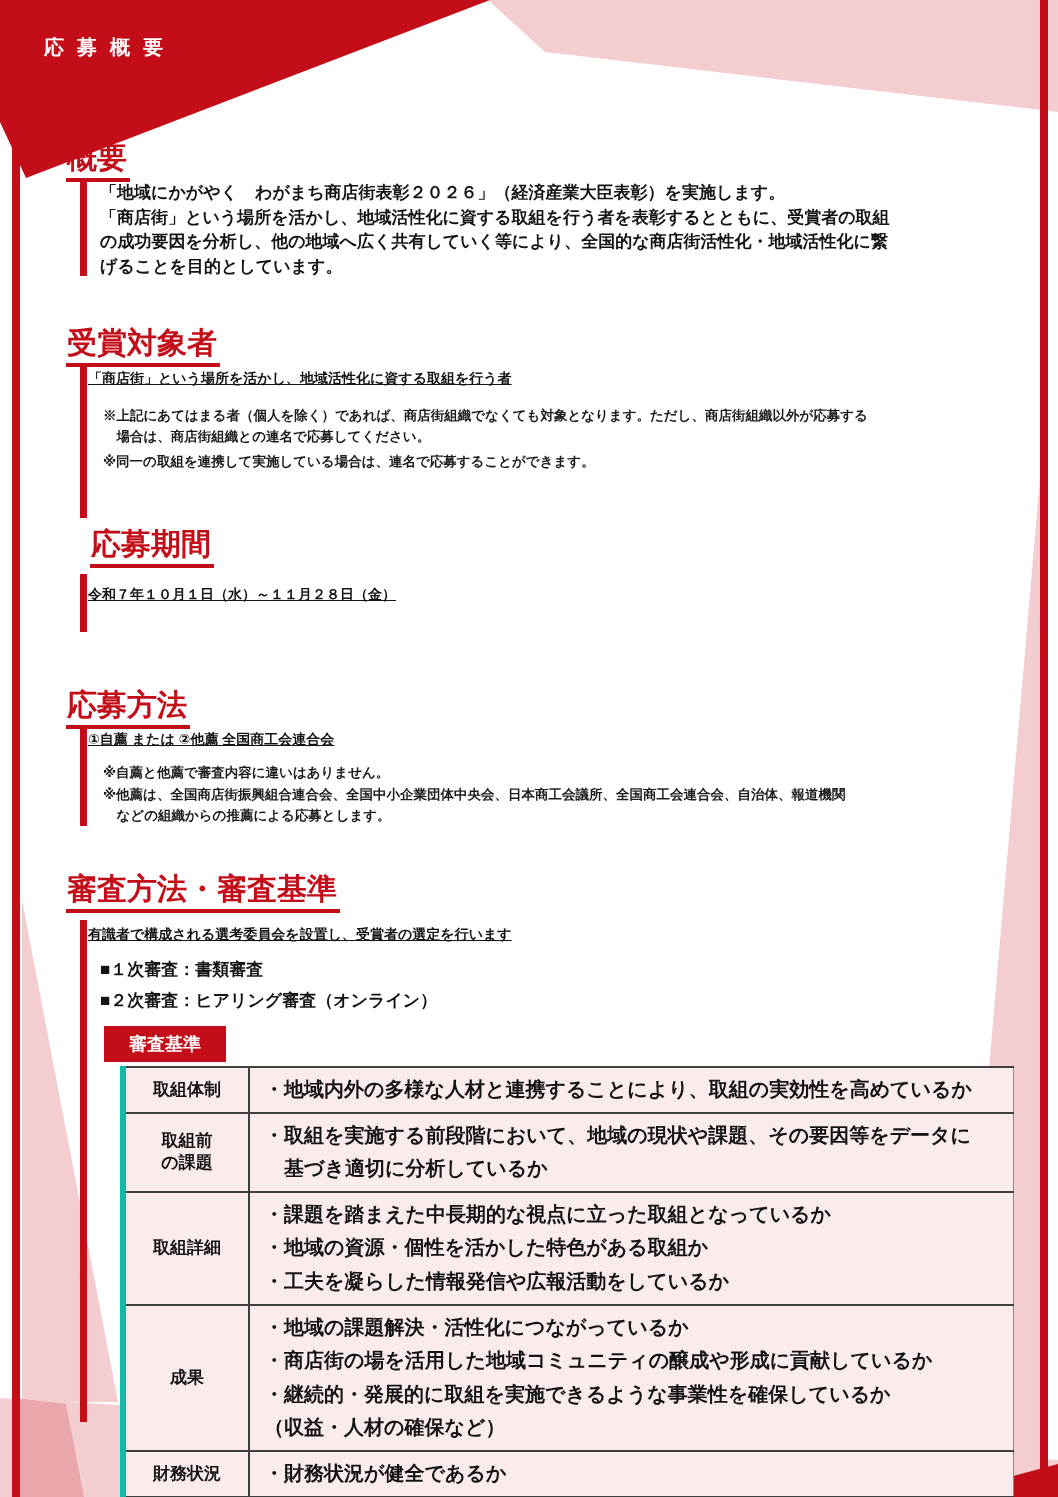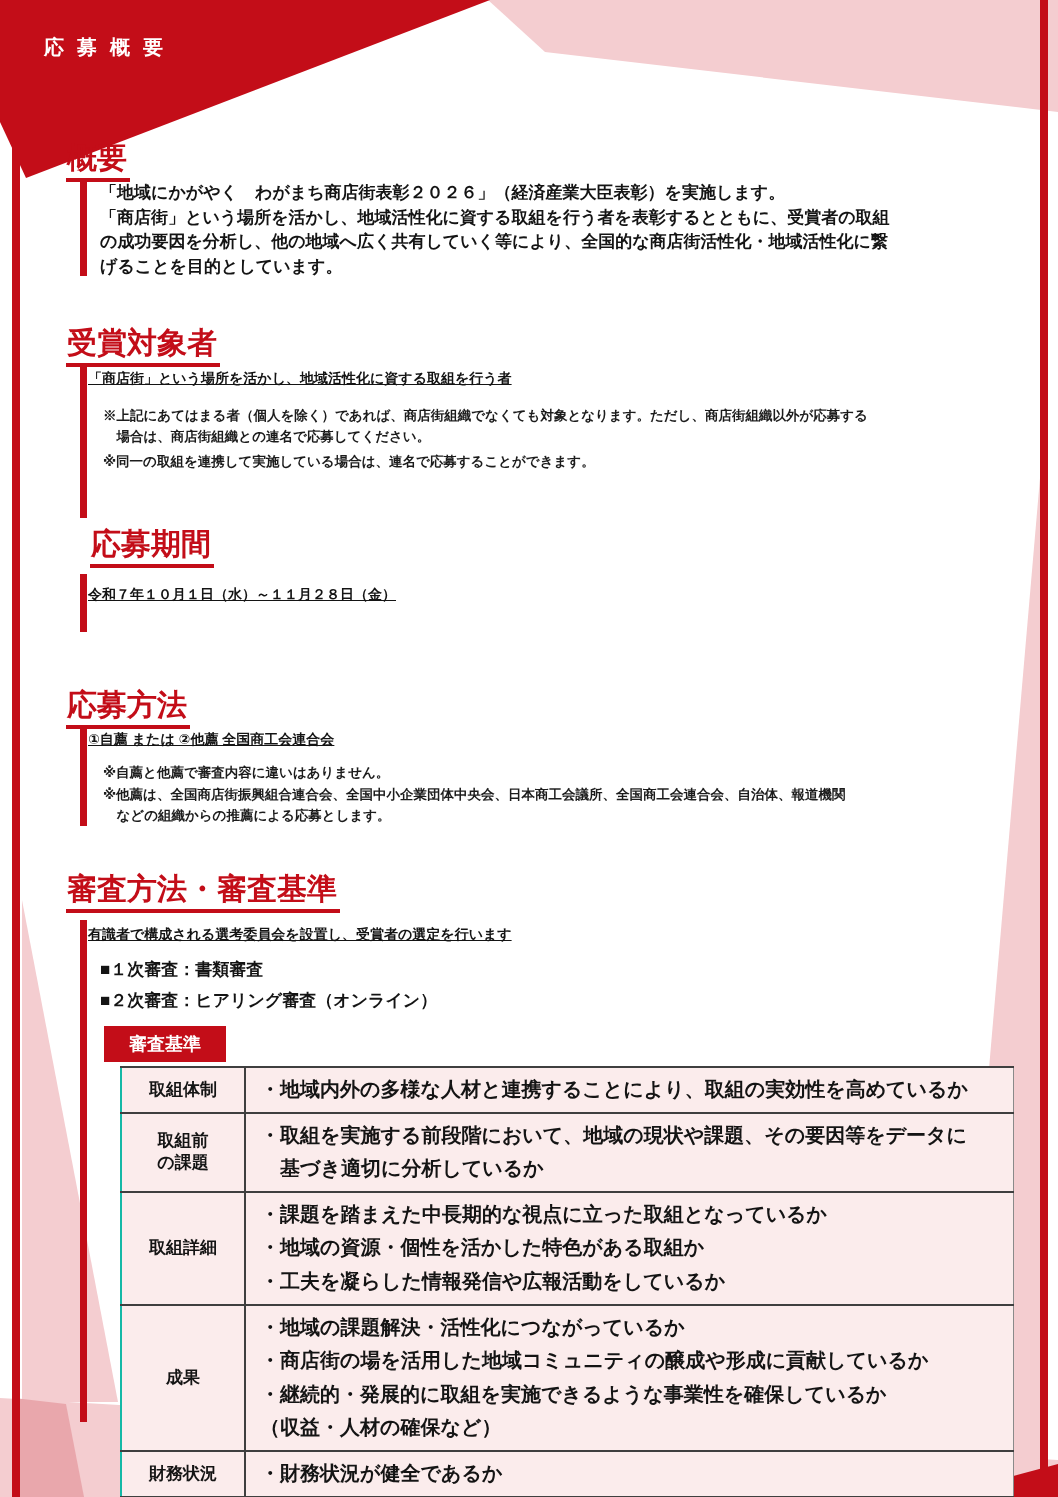--- a/index.html
+++ b/index.html
@@ -49,21 +49,21 @@
   .criteria-label{
     position:absolute;left:104px;top:1026px;width:122px;height:36px;background:var(--red);
     color:#fff;font-size:18px;font-weight:800;display:flex;align-items:center;justify-content:center;text-align:center;
   }
   .criteria-caption{position:absolute;left:236px;top:1034px;font-size:16.5px;font-weight:600;white-space:nowrap;}
 
   table.criteria{
     position:absolute;left:120px;top:1066px;width:894px;border-collapse:collapse;
     background:var(--table-bg);
     border-top:2px solid var(--line-dark);border-bottom:2px solid var(--line-dark);
-    border-left:2px solid #14b8a6;border-right:1px solid #8a8a8a;
+    border-left:6px solid #14b8a6;border-right:1px solid #8a8a8a;
   }
   table.criteria td{border-top:2px solid var(--line-dark);vertical-align:middle;}
   table.criteria tr:first-child td{border-top:none;}
   td.crit-label{
     width:114px;text-align:center;font-weight:800;font-size:17px;line-height:1.3;
     border-right:2px solid var(--line-dark);white-space:pre-line;padding:2px 4px;
   }
   td.crit-content{
     padding:5px 10px 5px 14px;font-size:20px;font-weight:600;line-height:1.68;white-space:pre-line;
   }

